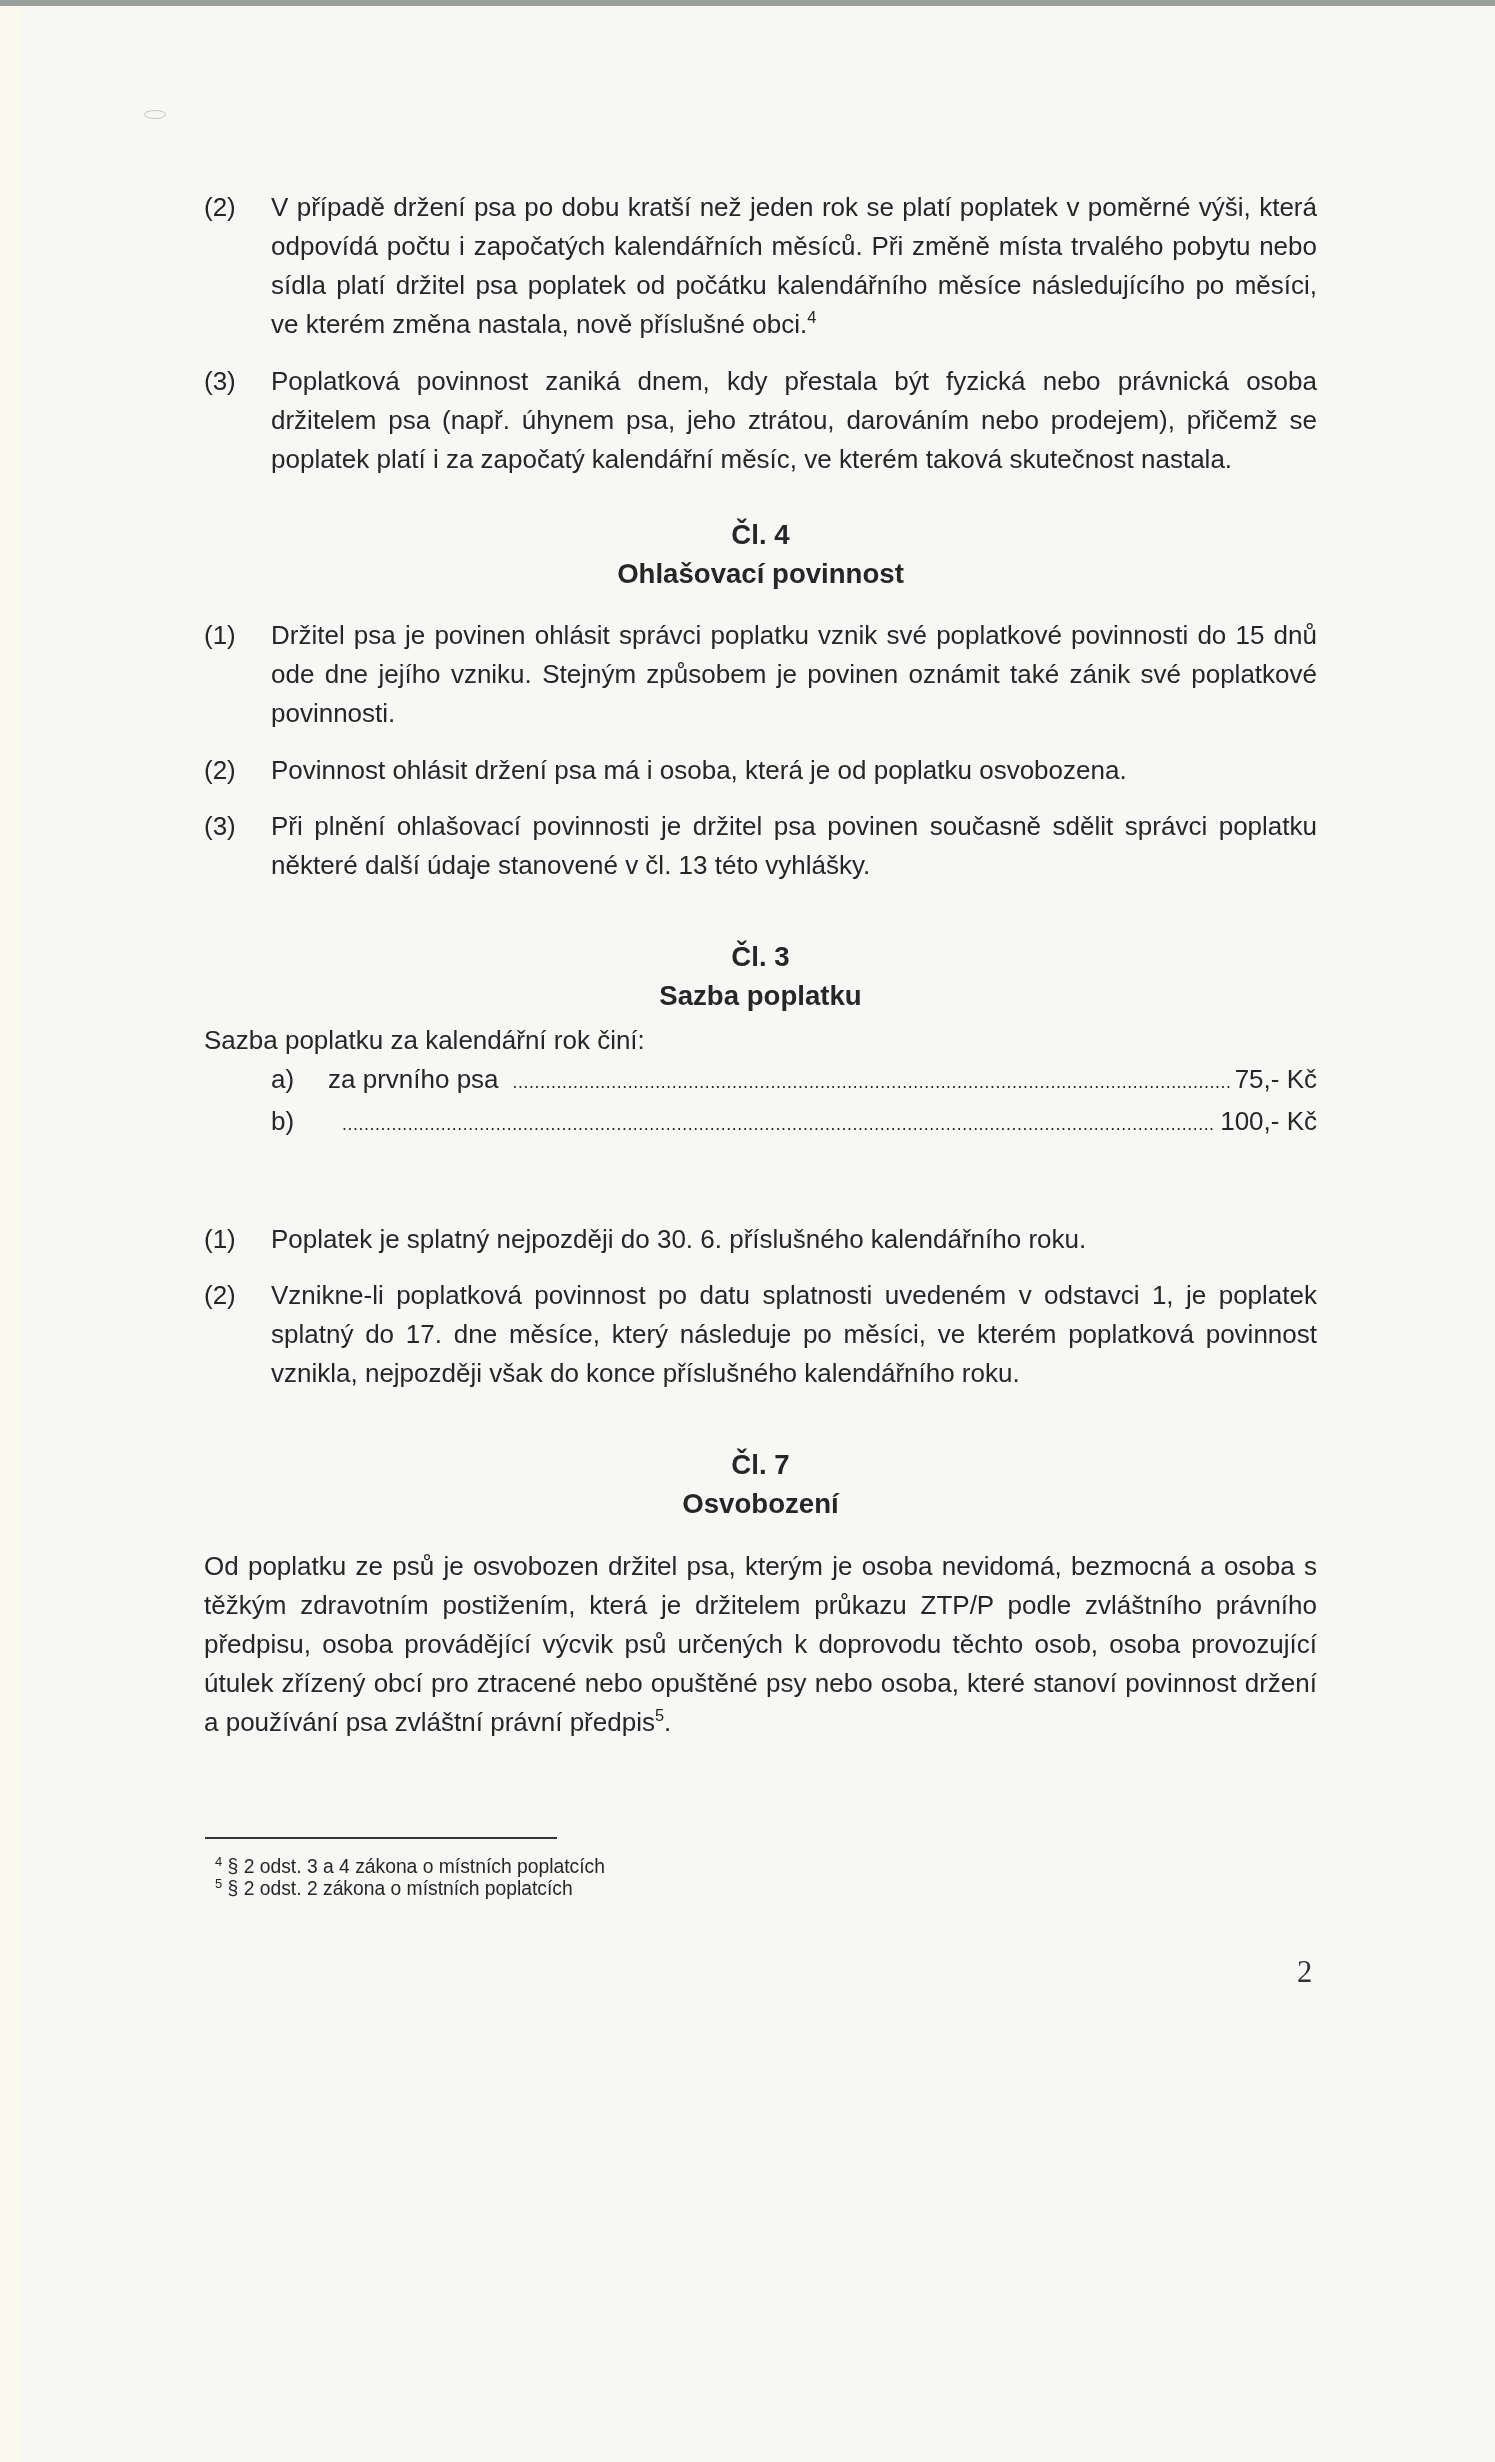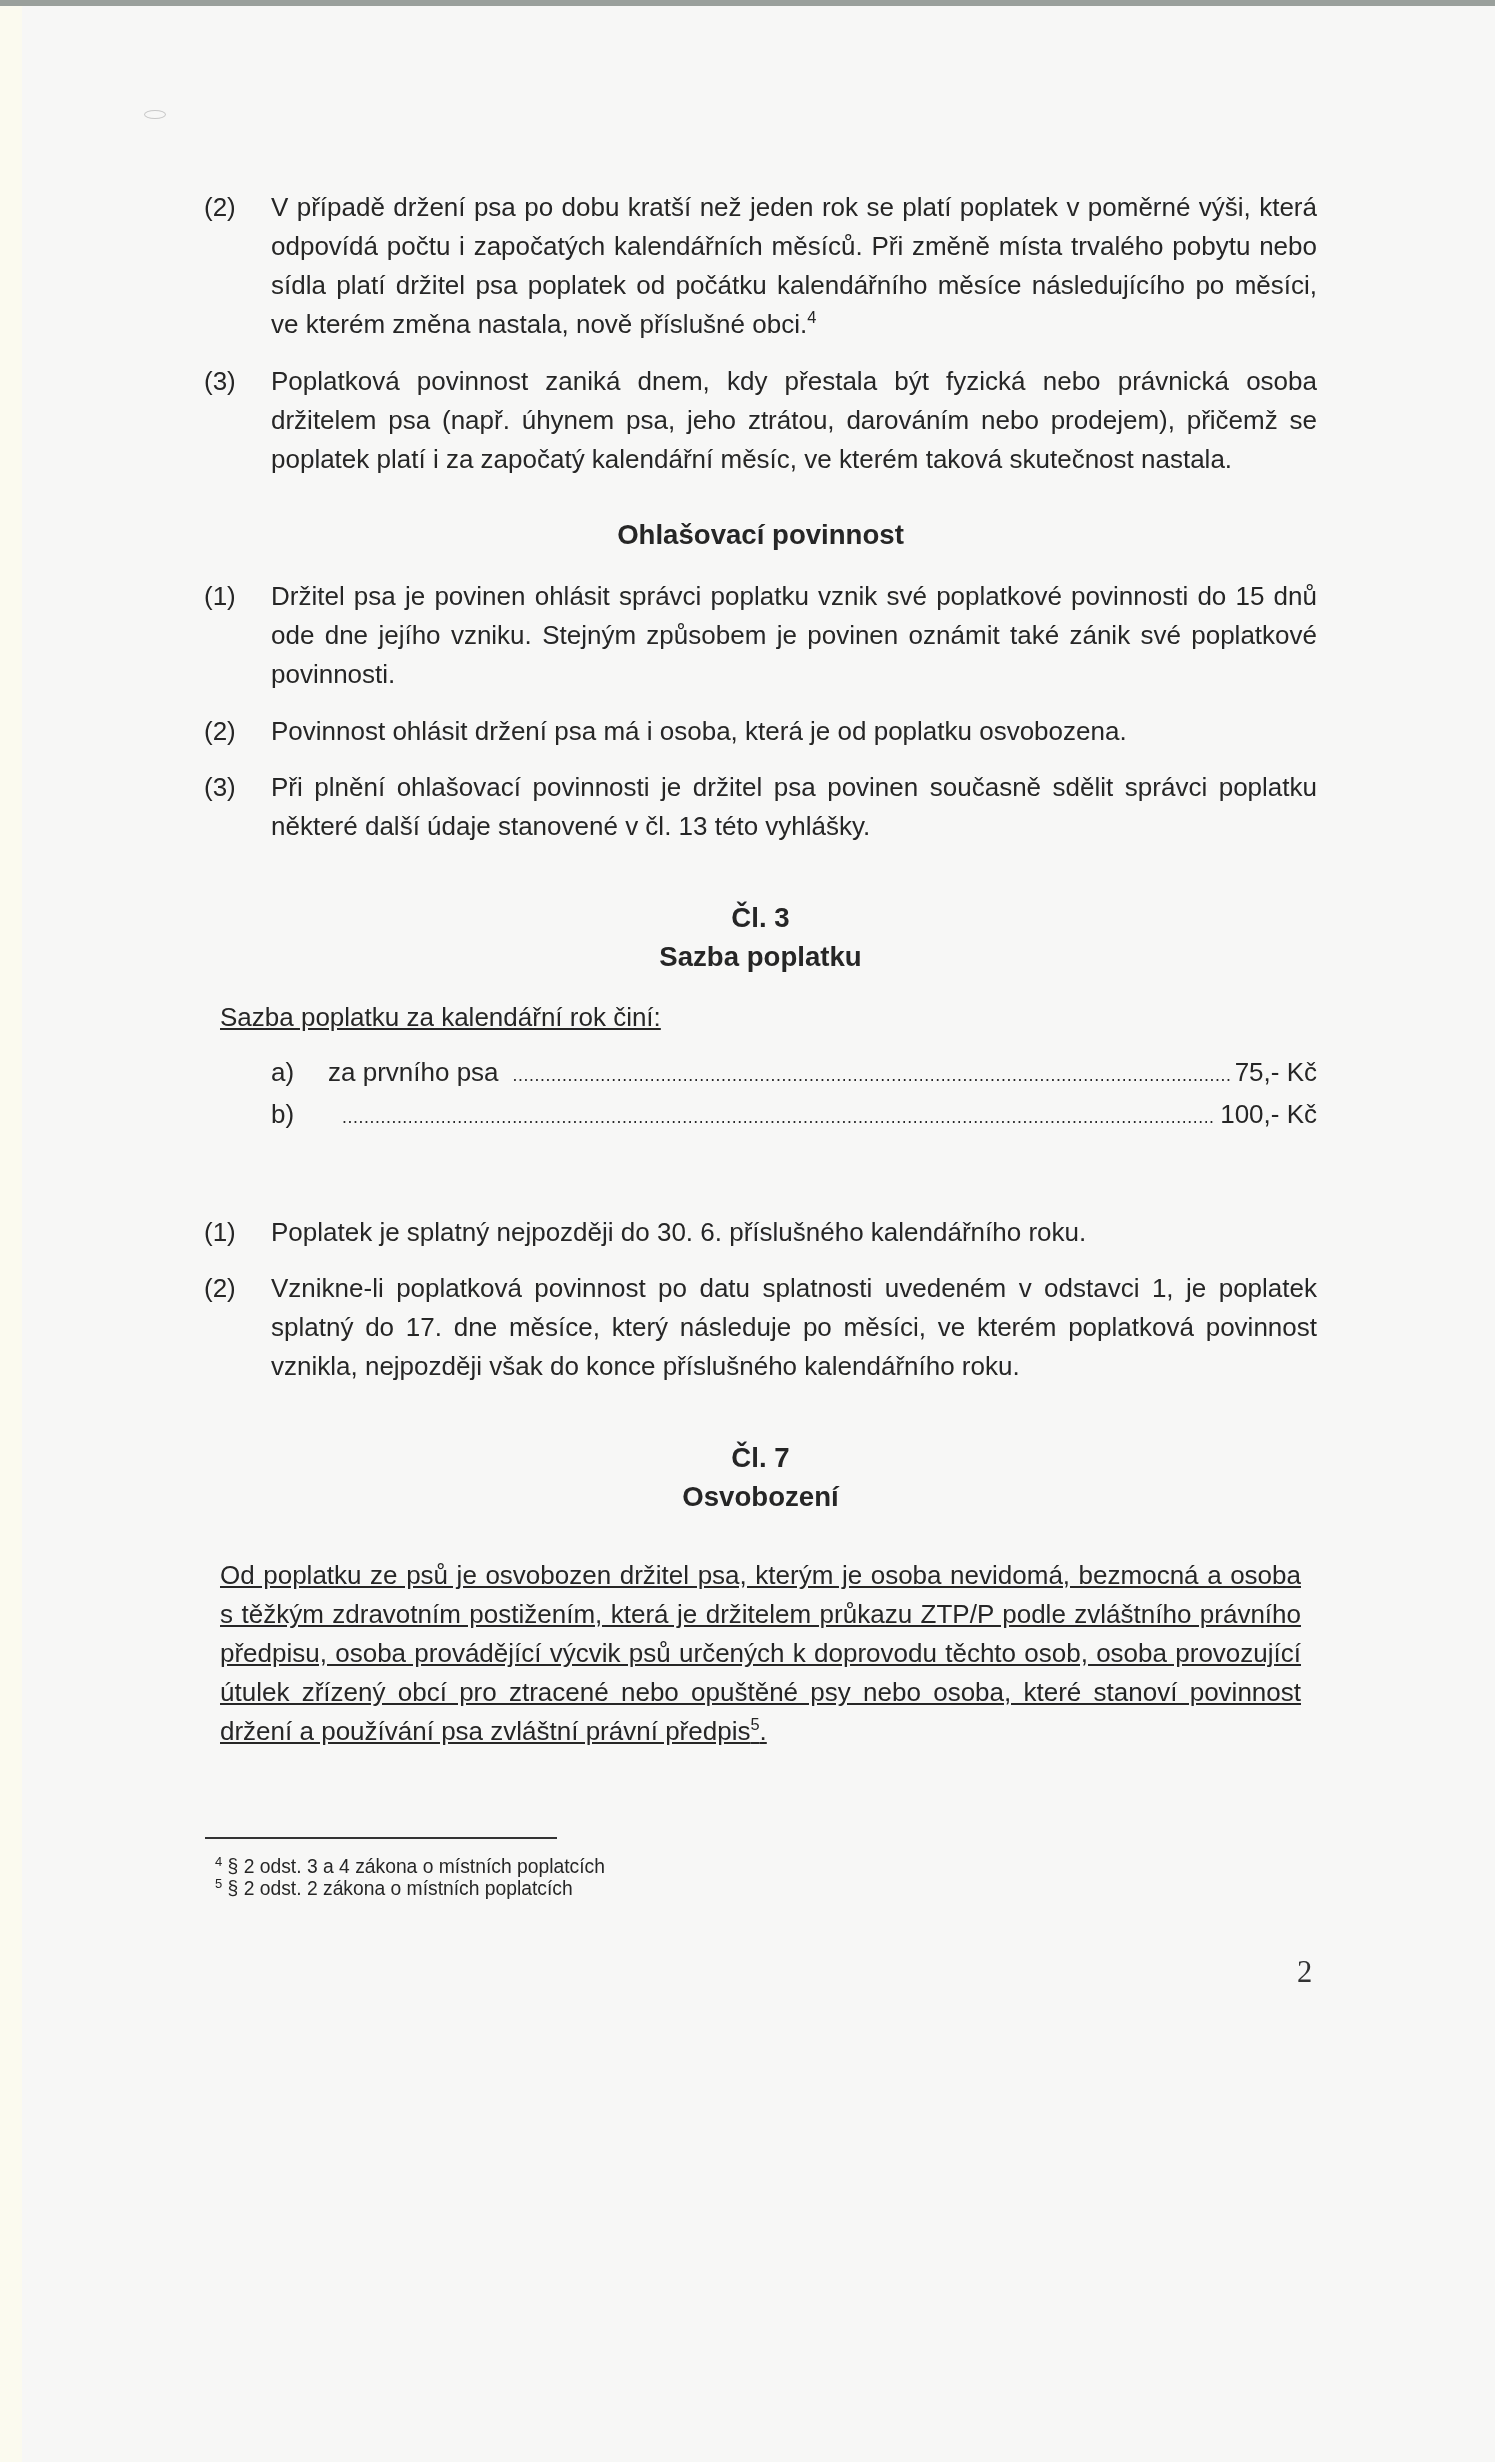--- a/index.html
+++ b/index.html
@@ -28,21 +28,21 @@
     .para .num {
       flex: 0 0 67px;
     }
     .para .txt {
       flex: 1; text-align: justify;
     }
     .gap-s { height: 17.6px; }
     .heading {
       text-align: center; font-weight: bold; font-size: 27.6px; line-height: 39px;
     }
-    .plain { text-align: justify; margin: 16px; text-decoration: underline; }
+    .plain { text-align: justify; margin: 0; }
     sup { font-size: 16.4px; line-height: 0; vertical-align: super; }
     .rate-row {
       display: flex; align-items: baseline; padding-left: 67px;
     }
     .rate-row .letter { flex: 0 0 57px; }
     .rate-row .label { white-space: nowrap; }
     .rate-row .dots {
       flex: 1; overflow: hidden; white-space: nowrap; margin: 0 2.3px 0 14px;
       letter-spacing: 0.6px; font-size: 17.6px;
     }
@@ -76,20 +76,21 @@
     <span class="num">(2)</span>
     <span class="txt"><span>V případě držení psa po dobu kratší než jeden rok se platí poplatek v poměrné výši, která odpovídá počtu i započatých kalendářních měsíců. Při změně místa trvalého pobytu nebo sídla platí držitel psa poplatek od počátku kalendářního měsíce následujícího po měsíci, ve kterém změna nastala, nově příslušné obci.</span><sup>4</sup></span>
   </div>
   <div class="gap-s"></div>
   <div class="para">
     <span class="num">(3)</span>
     <span class="txt">Poplatková povinnost zaniká dnem, kdy přestala být fyzická nebo právnická osoba držitelem psa (např. úhynem psa, jeho ztrátou, darováním nebo prodejem), přičemž se poplatek platí i za započatý kalendářní měsíc, ve kterém taková skutečnost nastala.</span>
   </div>
 
   <div style="height:36px"></div>
+  <div class="heading">Čl. 4</div>
   <div class="heading">Ohlašovací povinnost</div>
   <div style="height:23.5px"></div>
 
   <div class="para">
     <span class="num">(1)</span>
     <span class="txt">Držitel psa je povinen ohlásit správci poplatku vznik své poplatkové povinnosti do 15 dnů ode dne jejího vzniku. Stejným způsobem je povinen oznámit také zánik své poplatkové povinnosti.</span>
   </div>
   <div class="gap-s"></div>
   <div class="para">
     <span class="num">(2)</span>

